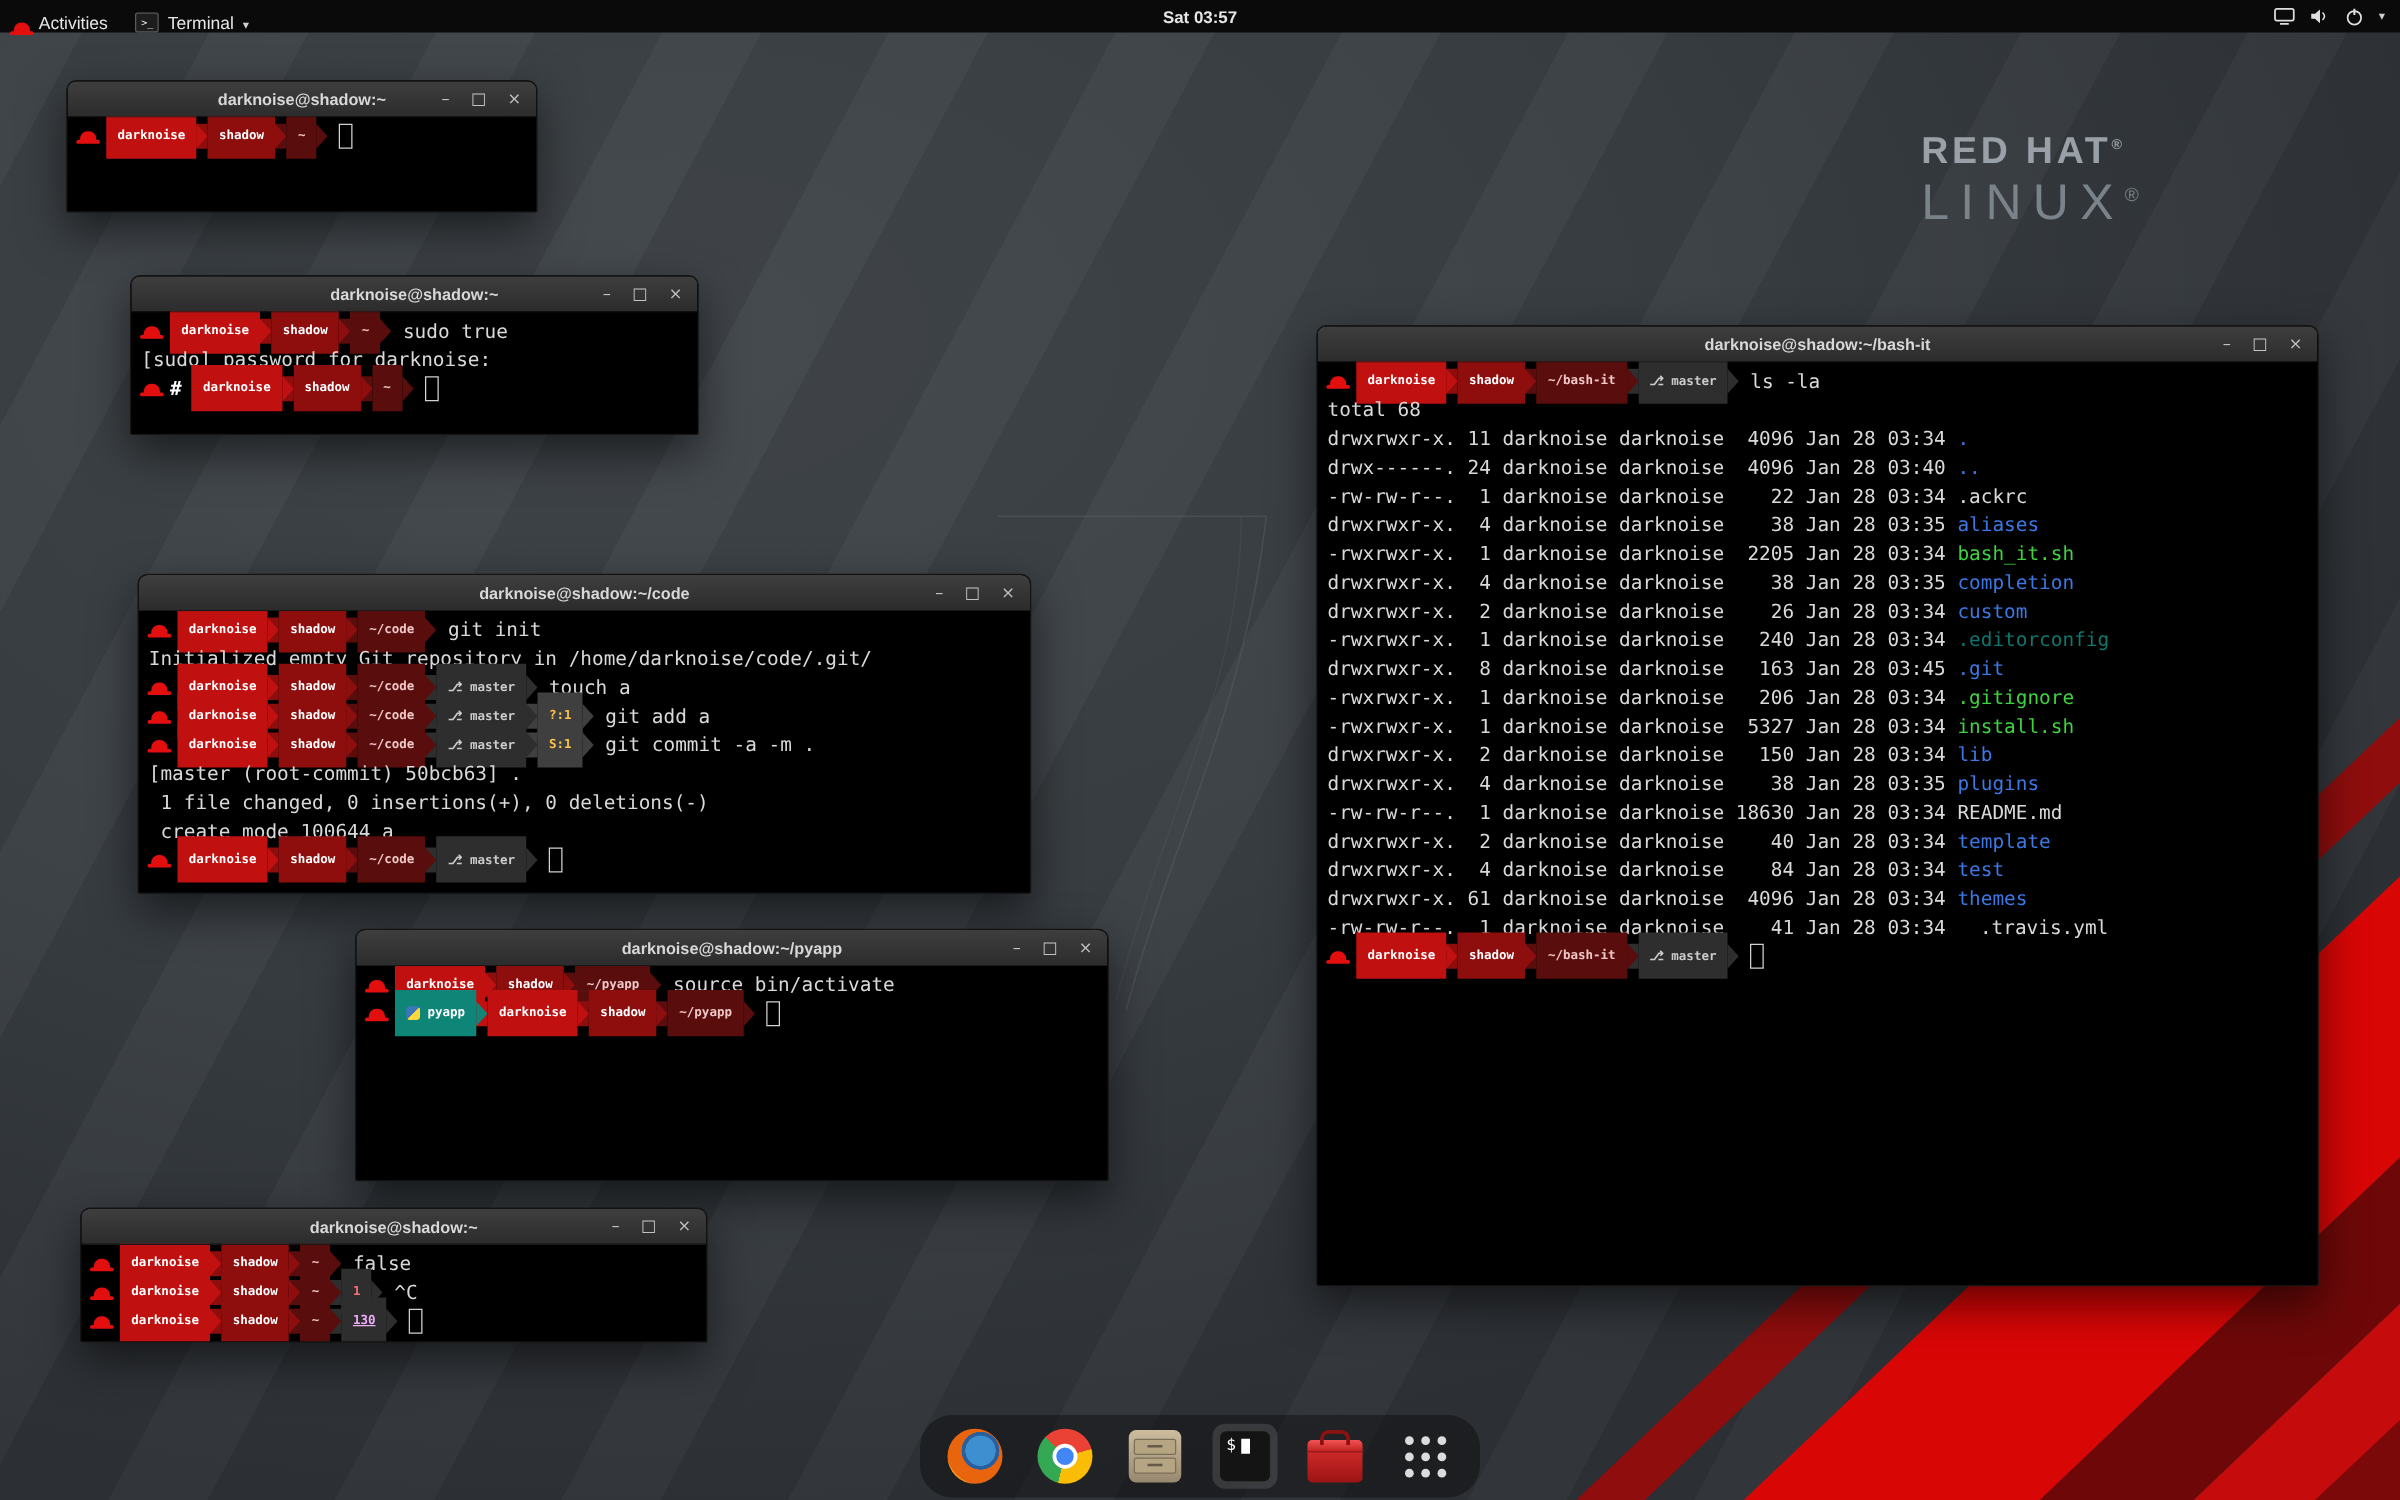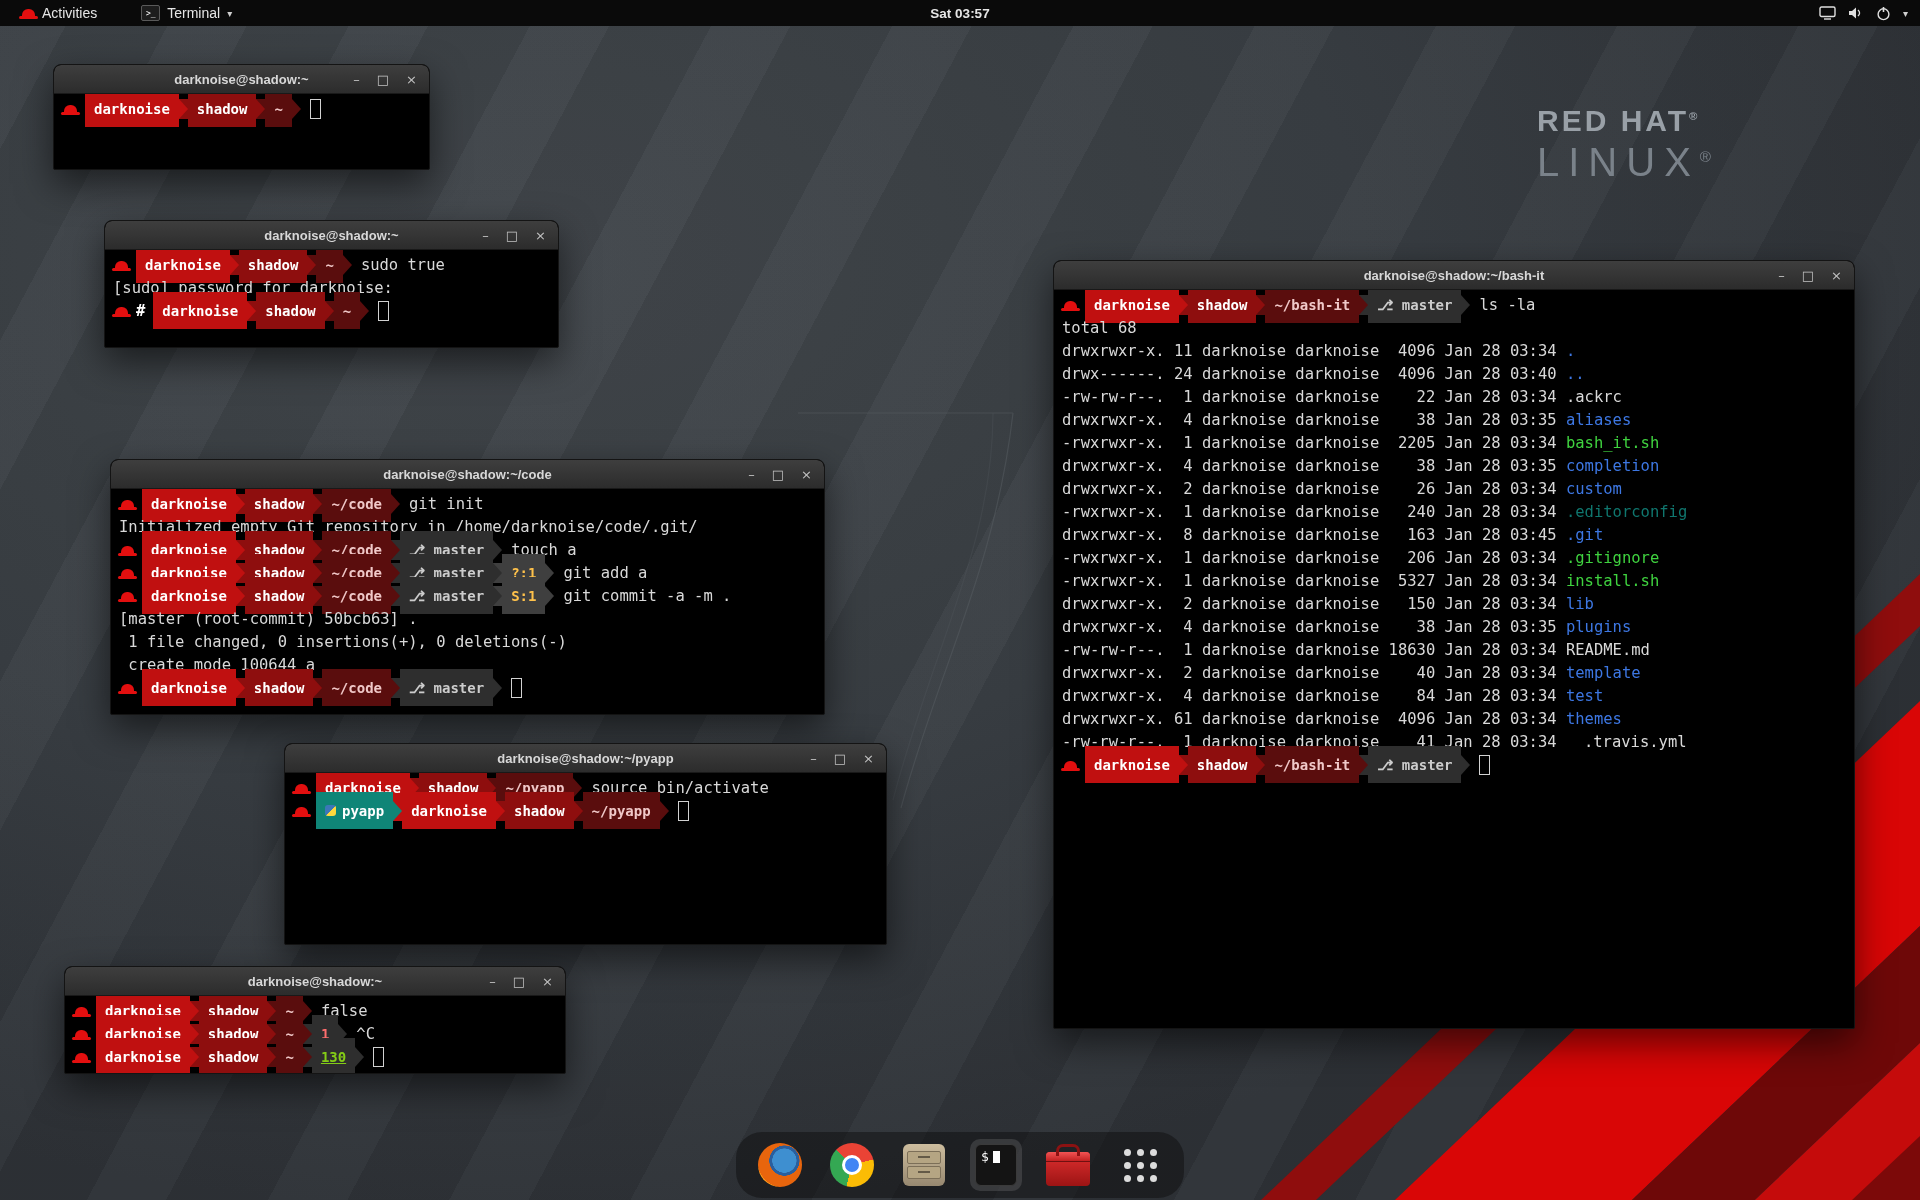--- a/index.html
+++ b/index.html
@@ -5,21 +5,21 @@
   html,body{margin:0;padding:0;width:1920px;height:1200px;overflow:hidden;
     font-family:"Liberation Sans",sans-serif;}
   body{position:relative;
     background:radial-gradient(1500px 950px at 28% 22%, #42474c 0%, #3a3f44 55%, #2e3237 100%);}
   .texture{position:absolute;inset:0;z-index:0;pointer-events:none;
     background:repeating-linear-gradient(118deg, rgba(255,255,255,.018) 0 70px, rgba(0,0,0,.05) 70px 160px);}
   
   .topbar{position:absolute;top:0;left:0;right:0;height:26px;background:#0a0a0a;z-index:50;
     display:flex;align-items:center;color:#e6e6e6;font-size:14px;}
   .tb-left{display:flex;align-items:center;height:100%;}
-  .tb-item{display:flex;align-items:center;gap:7px;padding:0 22px;height:100%;}
+  .tb-item{display:flex;align-items:flex-end;gap:7px;padding:0 11px;height:100%;}
   .tb-clock{position:absolute;left:50%;transform:translateX(-50%);font-weight:bold;font-size:13.5px;}
   .tb-right{position:absolute;right:0;top:0;height:100%;display:flex;align-items:center;gap:12px;padding:0 12px;}
   .caret{font-size:10px;color:#cfcfcf;font-family:"DejaVu Sans",sans-serif;}
   .term-mini{width:17px;height:14px;background:#1d1d1d;border:1px solid #5a5a5a;border-radius:2px;
     color:#fff;font-size:8px;font-family:"DejaVu Sans Mono",monospace;display:flex;align-items:center;justify-content:center;}
   .tray-svg{display:flex;align-items:center;}
   
   .fedora{position:relative;display:inline-block;width:13px;height:8px;background:#e30f0f;
     border-radius:6px 6px 1px 1px;flex:none;}
   .fedora::after{content:"";position:absolute;left:-3px;right:-3px;bottom:-2px;height:3px;
@@ -37,21 +37,21 @@
     box-shadow:0 14px 36px rgba(0,0,0,.55);overflow:hidden;}
   .titlebar{height:28px;background:linear-gradient(#3e3e3e,#2c2c2c);border-bottom:1px solid #191919;
     border-radius:7px 7px 0 0;position:relative;display:flex;align-items:center;justify-content:center;}
   .titlebar .title{color:#d8d8d8;font-size:13px;font-weight:bold;}
   .win-btns{position:absolute;right:12px;top:0;bottom:0;display:flex;align-items:center;gap:17px;
     color:#c2c2c2;font-size:13px;font-family:"DejaVu Sans",sans-serif;}
   .win-btn{line-height:1;}
   .term-body{padding:3px 8px;font-family:"DejaVu Sans Mono",monospace;font-size:15.5px;color:#d9d9d9;}
   .term-line{display:flex;align-items:center;height:23px;}
   .fedora-line{margin:0 8px 0 2px;}
-  .seg{display:flex;align-items:center;height:37px;padding:0 9px;font-weight:bold;font-size:14px;flex:none;}
+  .seg{display:flex;align-items:center;height:37px;padding:0 9px;font-weight:bold;font-size:10px;flex:none;}
   .arr{width:0;height:0;border-top:10.5px solid transparent;border-bottom:10.5px solid transparent;
     border-left:9px solid transparent;flex:none;}
   .cmd{margin-left:9px;white-space:pre;}
   .out{white-space:pre;}
   .cursor{width:9px;height:18px;border:1px solid #d2d2d2;margin-left:9px;display:inline-block;flex:none;}
   .pre-hash{color:#ffffff;font-weight:bold;margin-right:8px;}
   .py{width:11px;height:11px;border-radius:3px;margin-right:6px;flex:none;
     background:linear-gradient(135deg,#3b77b8 0 50%,#ffd83d 50% 100%);}
   
   .dock{position:absolute;left:50%;transform:translateX(-50%);bottom:2px;z-index:40;
@@ -351,21 +351,21 @@
           <span class="cmd">^C</span>
         </div>
         <div class="term-line">
           <span class="fedora fedora-line"></span>
           <span class="seg" style="background: rgb(192, 16, 16); color: rgb(255, 255, 255);">darknoise</span>
           <span class="arr" style="border-left-color: rgb(192, 16, 16); background: rgb(142, 14, 14);"></span>
           <span class="seg" style="background: rgb(142, 14, 14); color: rgb(255, 255, 255);">shadow</span>
           <span class="arr" style="border-left-color: rgb(142, 14, 14); background: rgb(90, 13, 13);"></span>
           <span class="seg" style="background: rgb(90, 13, 13); color: rgb(240, 200, 200);">~</span>
           <span class="arr" style="border-left-color: rgb(90, 13, 13); background: rgb(46, 46, 46);"></span>
-          <span class="seg" style="background: rgb(46, 46, 46); color: #84cc16; text-decoration: underline;">130</span>
+          <span class="seg" style="background: rgb(46, 46, 46); color: #f0abfc; text-decoration: underline;">130</span>
           <span class="arr" style="border-left-color: rgb(46, 46, 46);"></span>
           <span class="cursor"></span>
         </div>
       </div>
     </div>
     <div class="window" style="left: 1053px; top: 260px; width: 800px; height: 767px;">
       <div class="titlebar">
         <div class="title">darknoise@shadow:~/bash-it</div>
         <div class="win-btns">
           <span class="win-btn">–</span>

